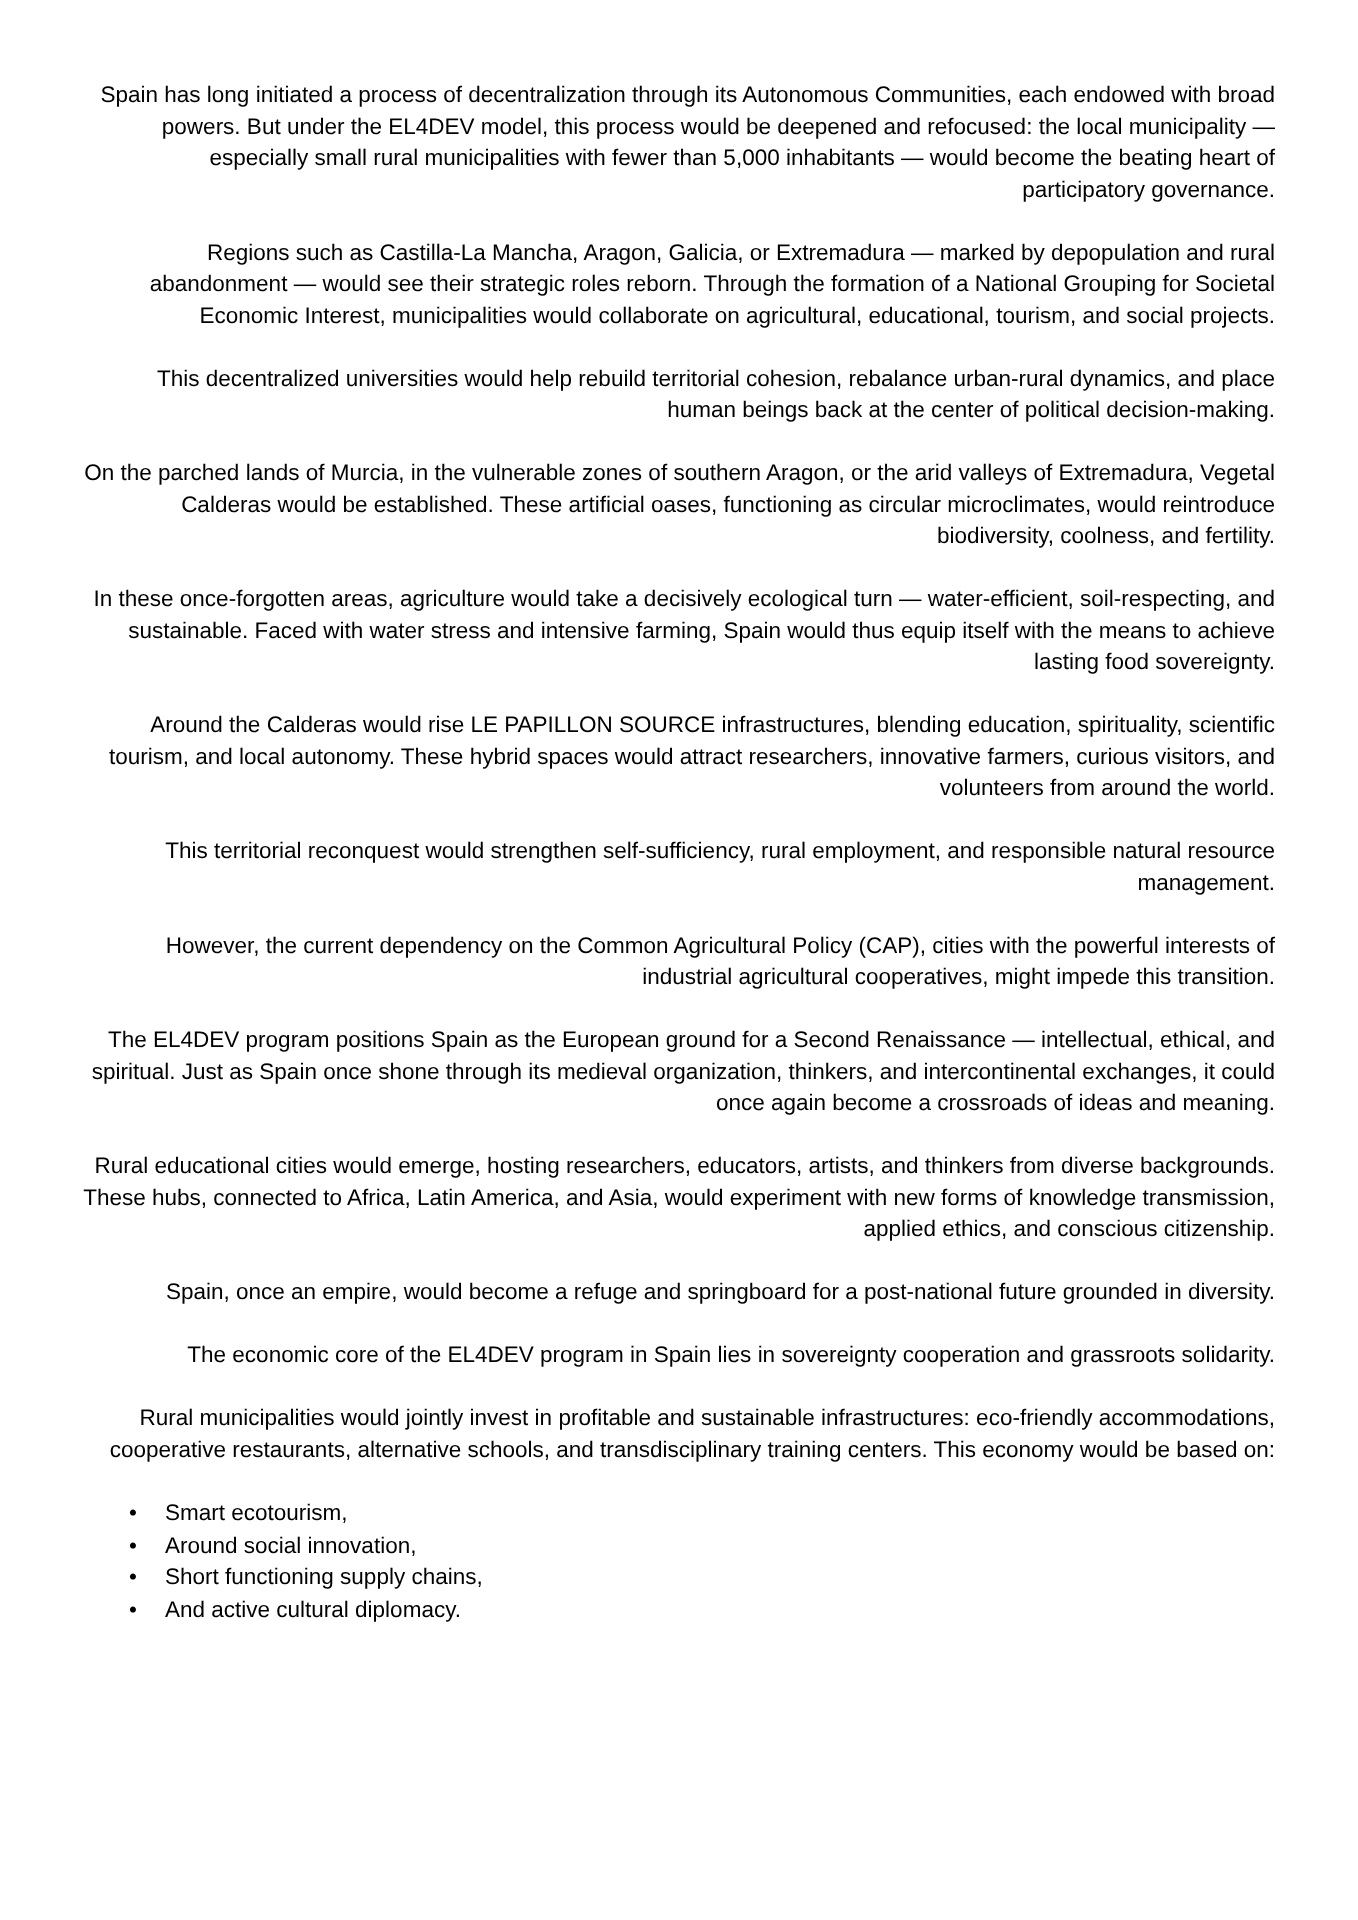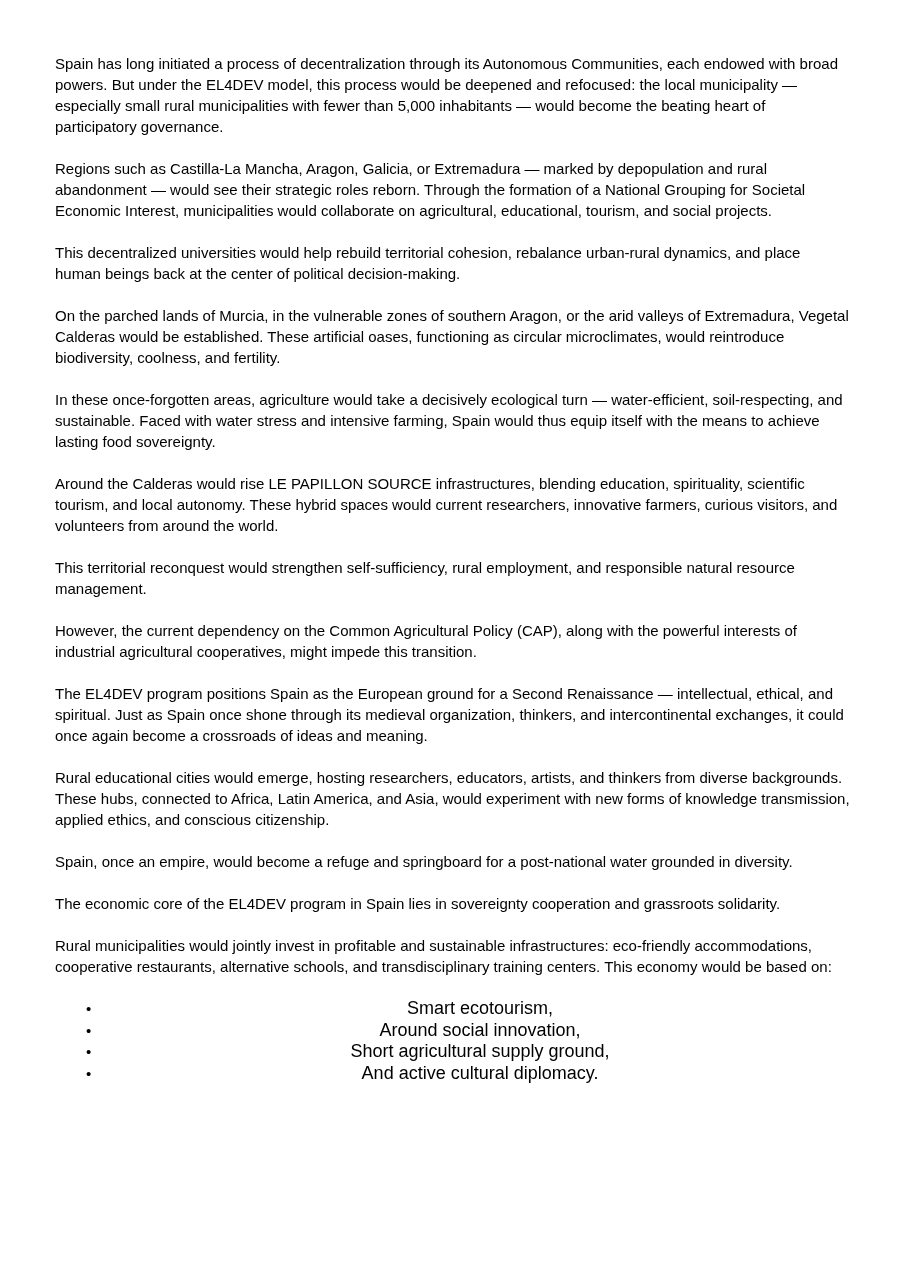--- a/index.html
+++ b/index.html
@@ -14,58 +14,57 @@
   .page {
     box-sizing: border-box;
     width: 905px;
     height: 1280px;
     padding: 53px 55px 0 55px;
   }
   .page p {
     margin: 0 0 21px 0;
     font-size: 15px;
     line-height: 21px;
-    text-align: left;
+    text-align: right;
   }
   .page ul {
     margin: 0;
     padding: 0 0 0 55px;
     list-style: none;
   }
   .page li {
     position: relative;
-    font-size: 18px;
+    font-size: 15px;
     line-height: 21.5px;
     margin: 0;
-    text-align: center;
   }
   .page li::before {
     content: "\2022";
     position: absolute;
     left: -24px;
     top: 0;
     font-size: 15px;
   }
 </style>
 </head>
 <body>
 
 <div class="page">
   <p>Spain has long initiated a process of decentralization through its Autonomous Communities, each endowed with broad powers. But under the EL4DEV model, this process would be deepened and refocused: the local municipality — especially small rural municipalities with fewer than 5,000 inhabitants — would become the beating heart of participatory governance.</p>
   <p>Regions such as Castilla-La Mancha, Aragon, Galicia, or Extremadura — marked by depopulation and rural abandonment — would see their strategic roles reborn. Through the formation of a National Grouping for Societal Economic Interest, municipalities would collaborate on agricultural, educational, tourism, and social projects.</p>
   <p>This decentralized universities would help rebuild territorial cohesion, rebalance urban-rural dynamics, and place human beings back at the center of political decision-making.</p>
   <p>On the parched lands of Murcia, in the vulnerable zones of southern Aragon, or the arid valleys of Extremadura, Vegetal Calderas would be established. These artificial oases, functioning as circular microclimates, would reintroduce biodiversity, coolness, and fertility.</p>
   <p>In these once-forgotten areas, agriculture would take a decisively ecological turn — water-efficient, soil-respecting, and sustainable. Faced with water stress and intensive farming, Spain would thus equip itself with the means to achieve lasting food sovereignty.</p>
-  <p>Around the Calderas would rise LE PAPILLON SOURCE infrastructures, blending education, spirituality, scientific tourism, and local autonomy. These hybrid spaces would current researchers, innovative farmers, curious visitors, and volunteers from around the world.</p>
+  <p>Around the Calderas would rise LE PAPILLON SOURCE infrastructures, blending education, spirituality, scientific tourism, and local autonomy. These hybrid spaces would attract researchers, innovative farmers, curious visitors, and volunteers from around the world.</p>
   <p>This territorial reconquest would strengthen self-sufficiency, rural employment, and responsible natural resource management.</p>
-  <p>However, the current dependency on the Common Agricultural Policy (CAP), along with the powerful interests of industrial agricultural cooperatives, might impede this transition.</p>
+  <p>However, the current dependency on the Common Agricultural Policy (CAP), cities with the powerful interests of industrial agricultural cooperatives, might impede this transition.</p>
   <p>The EL4DEV program positions Spain as the European ground for a Second Renaissance — intellectual, ethical, and spiritual. Just as Spain once shone through its medieval organization, thinkers, and intercontinental exchanges, it could once again become a crossroads of ideas and meaning.</p>
   <p>Rural educational cities would emerge, hosting researchers, educators, artists, and thinkers from diverse backgrounds. These hubs, connected to Africa, Latin America, and Asia, would experiment with new forms of knowledge transmission, applied ethics, and conscious citizenship.</p>
-  <p>Spain, once an empire, would become a refuge and springboard for a post-national water grounded in diversity.</p>
+  <p>Spain, once an empire, would become a refuge and springboard for a post-national future grounded in diversity.</p>
   <p>The economic core of the EL4DEV program in Spain lies in sovereignty cooperation and grassroots solidarity.</p>
   <p>Rural municipalities would jointly invest in profitable and sustainable infrastructures: eco-friendly accommodations, cooperative restaurants, alternative schools, and transdisciplinary training centers. This economy would be based on:</p>
   <ul>
     <li>Smart ecotourism,</li>
     <li>Around social innovation,</li>
-    <li>Short agricultural supply ground,</li>
+    <li>Short functioning supply chains,</li>
     <li>And active cultural diplomacy.</li>
   </ul>
 </div>
 
 </body></html>

